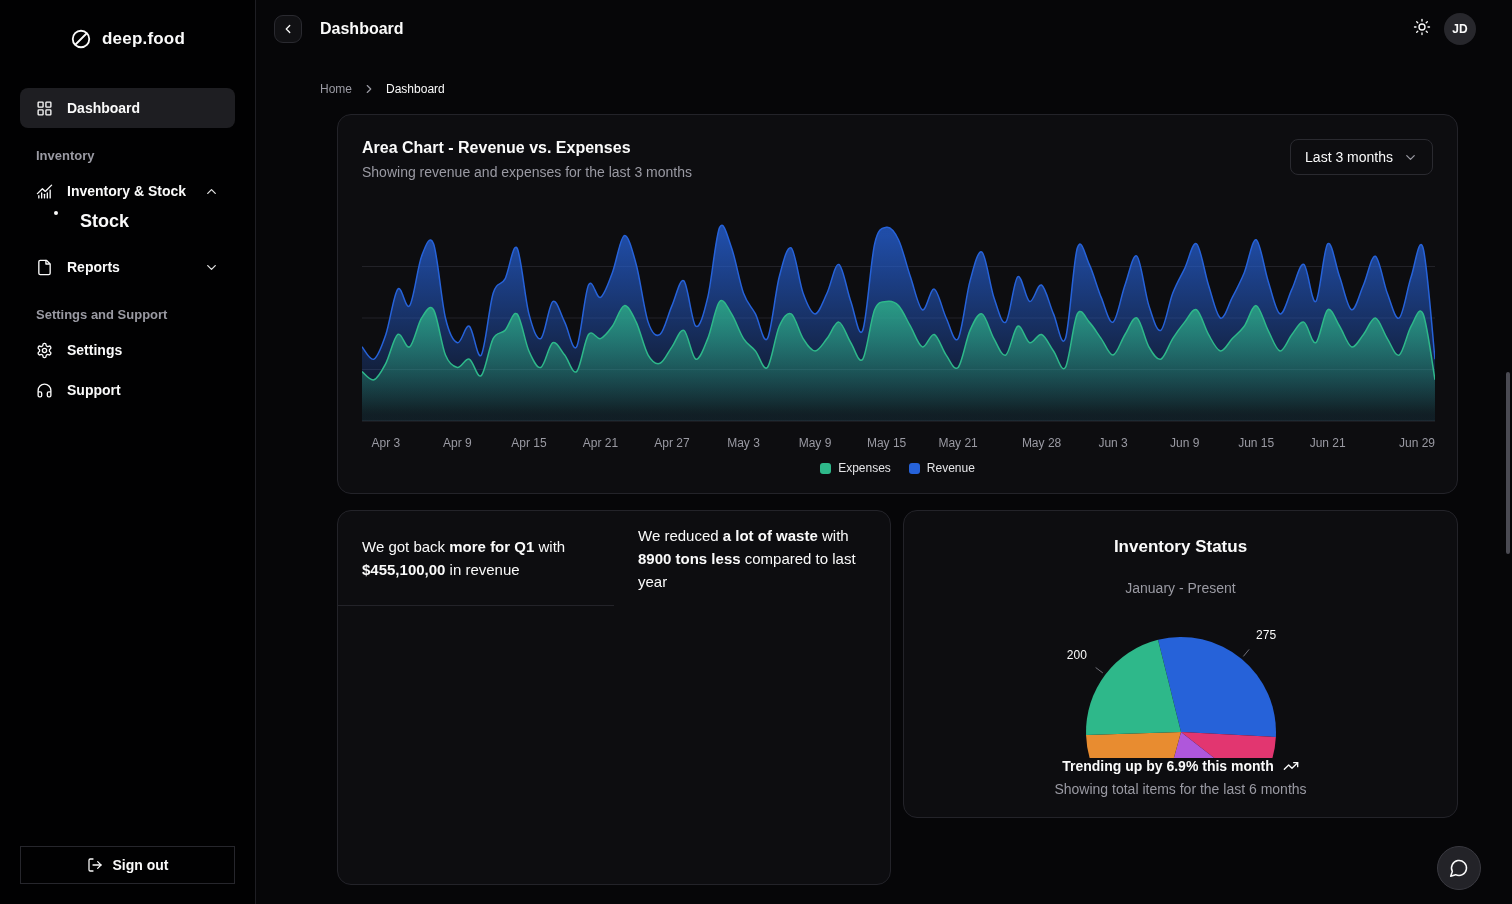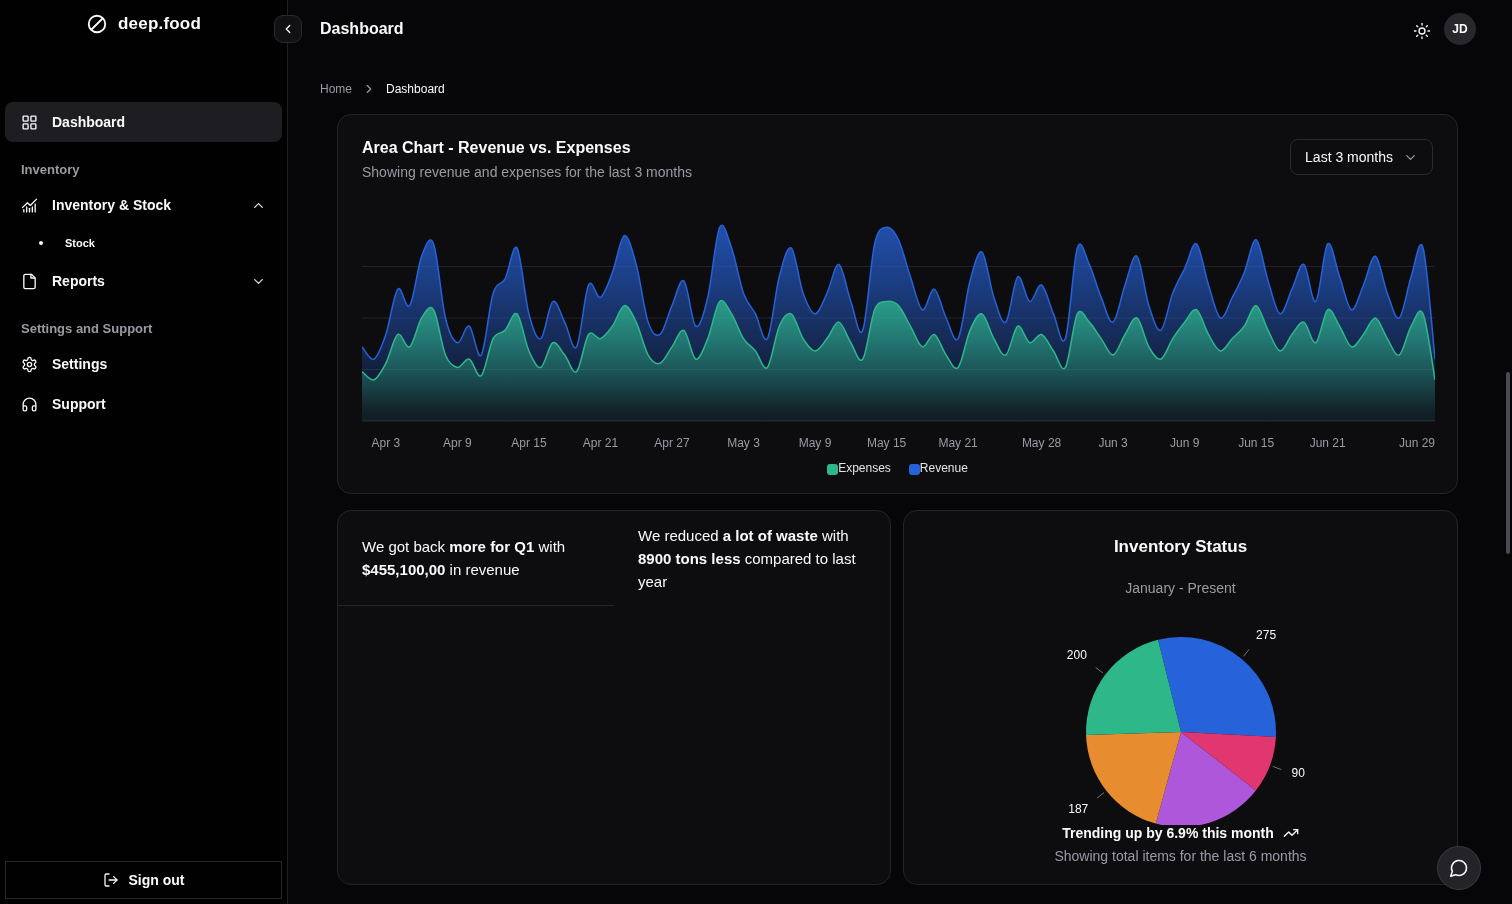--- a/index.html
+++ b/index.html
@@ -16,85 +16,85 @@
   html,body{margin:0;padding:0}
   body{
     width:1512px;height:904px;overflow:hidden;
     background:var(--bg);color:var(--text);
     font-family:"Liberation Sans",sans-serif;
     position:relative;
   }
   svg{display:block}
   
   .sidebar{
-    position:fixed;left:0;top:0;bottom:0;width:288px;
+    position:fixed;left:0;top:0;bottom:0;width:256px;
     background:var(--sidebar);border-right:1px solid var(--border-soft);
-    padding:5px;display:flex;flex-direction:column;z-index:5;gap:29px;
+    padding:20px;display:flex;flex-direction:column;z-index:5;
   }
   .logo{display:flex;align-items:center;justify-content:center;gap:10px;height:30px;margin-top:4px;cursor:pointer}
   .logo .brand{font-size:17px;font-weight:700;letter-spacing:.2px}
   nav{margin-top:34px;display:flex;flex-direction:column}
   .nav-item{
     display:flex;align-items:center;gap:14px;height:40px;padding:0 16px;
     border-radius:8px;font-size:14px;font-weight:700;color:var(--text);cursor:pointer;
   }
   .nav-item.active{background:var(--hover)}
   .nav-item .chev{margin-left:auto;color:var(--text);opacity:.9}
   .section-label{font-size:13px;font-weight:700;color:var(--muted);margin:20px 0 8px;padding:0 16px}
-  .nav-sub{display:flex;align-items:center;gap:22px;height:36px;padding:0 16px 0 34px;font-size:11px;font-weight:700;border-radius:8px;cursor:pointer}
+  .nav-sub{display:flex;align-items:flex-start;gap:22px;height:36px;padding:0 16px 0 34px;font-size:18px;font-weight:700;border-radius:8px;cursor:pointer}
   .dot{width:4px;height:4px;border-radius:50%;background:var(--text);flex:none}
   .signout{
     margin-top:auto;height:38px;border:1px solid #26262c;border-radius:0;background:transparent;
     color:var(--text);font-family:inherit;font-size:14px;font-weight:700;
     display:flex;align-items:center;justify-content:center;gap:10px;cursor:pointer;
   }
   
   .main{margin-left:288px;height:904px;display:flex;flex-direction:column}
   header{position:relative;height:58px;flex:none;display:flex;align-items:center;padding:0 36px 0 32px}
   .collapse-btn{
     position:absolute;left:-14px;top:15px;width:28px;height:28px;border-radius:9px;
     background:#111114;border:1px solid #2a2a30;color:var(--text);
     display:flex;align-items:center;justify-content:center;cursor:pointer;z-index:6;
   }
   header h1{font-size:16px;font-weight:700;margin:0}
-  .header-right{margin-left:auto;display:flex;align-items:flex-end;gap:8px}
+  .header-right{margin-left:auto;display:flex;align-items:flex-start;gap:8px}
   .icon-btn{width:28px;height:28px;background:transparent;border:none;color:var(--text);display:flex;align-items:center;justify-content:center;cursor:pointer;padding:0}
   .avatar{width:32px;height:32px;border-radius:50%;background:#27272c;display:flex;align-items:center;justify-content:center;font-size:12px;font-weight:700;cursor:pointer}
   
   .content{flex:1;padding:24px 54px 22px 49px;overflow:hidden}
   .breadcrumb{display:flex;align-items:center;gap:10px;font-size:12px;margin:0 0 18px -17px}
   .bc-muted{color:var(--muted);cursor:pointer}
   .bc-sep{color:var(--muted)}
   .bc-current{color:var(--text)}
   .card{background:var(--card);border:1px solid var(--border);border-radius:14px}
   .chart-card{padding:24px 24px 18px;margin-bottom:16px}
   .card-head{display:flex;align-items:flex-start;justify-content:space-between;margin-bottom:27px}
   .card-head h2{font-size:16px;font-weight:700;margin:0 0 7px}
   .card-head p{font-size:14px;color:var(--muted);margin:0}
   .select{
     display:flex;align-items:center;gap:10px;height:36px;padding:16px 14px;border-radius:8px;
     border:1px solid #2a2a30;background:var(--card);color:var(--text);
     font-size:14px;font-weight:400;font-family:inherit;cursor:pointer;
   }
   .select .chev{color:var(--muted)}
   .legend{display:flex;justify-content:center;gap:18px;margin-top:8px}
-  .legend-item{display:flex;align-items:flex-end;font-size:12px;color:#e4e4e7}
+  .legend-item{display:flex;align-items:center;gap:7px;font-size:12px;color:#e4e4e7}
   .legend-box{width:11px;height:11px;border-radius:3px;display:inline-block;flex:none}
   
   .row{display:flex;gap:12px}
   .stats-card{
     width:554px;height:375px;flex:none;padding:0;overflow:hidden;
     display:grid;grid-template-columns:1fr 1fr;grid-template-rows:95px 1fr;
   }
   .cell p{margin:0;font-size:15px;line-height:1.55;color:var(--text)}
   .cell p span.b{font-weight:700}
   .cell-left{grid-row:1/3;border-right:1px solid var(--border);padding:74px 24px 24px}
   .cell-tr{border-bottom:1px solid var(--border);display:flex;align-items:center;padding:0 24px}
   .cell-br{display:flex;align-items:center;padding:0 24px}
-  .pie-card{flex:1;height:375px;padding:22px 24px 20px;display:flex;flex-direction:column;align-items:center;text-align:center}
+  .pie-card{flex:1;height:308px;padding:22px 24px 20px;display:flex;flex-direction:column;align-items:center;text-align:center}
   .pie-card h2{font-size:17px;font-weight:700;margin:4px 0 7px}
   .pie-card .sub{color:var(--muted);font-size:14px;margin:16px}
   .pie-footer{margin-top:auto;display:flex;flex-direction:column;gap:7px;align-items:center;font-size:14px}
   .pie-footer .bold-line{display:flex;align-items:center;gap:9px;font-weight:700}
   .pie-footer .muted{color:var(--muted)}
   
   .chat-fab{
     position:fixed;right:31px;bottom:14px;width:44px;height:44px;border-radius:50%;
     background:#232328;border:1px solid #3a3a41;color:var(--text);
     display:flex;align-items:center;justify-content:center;cursor:pointer;z-index:10;

